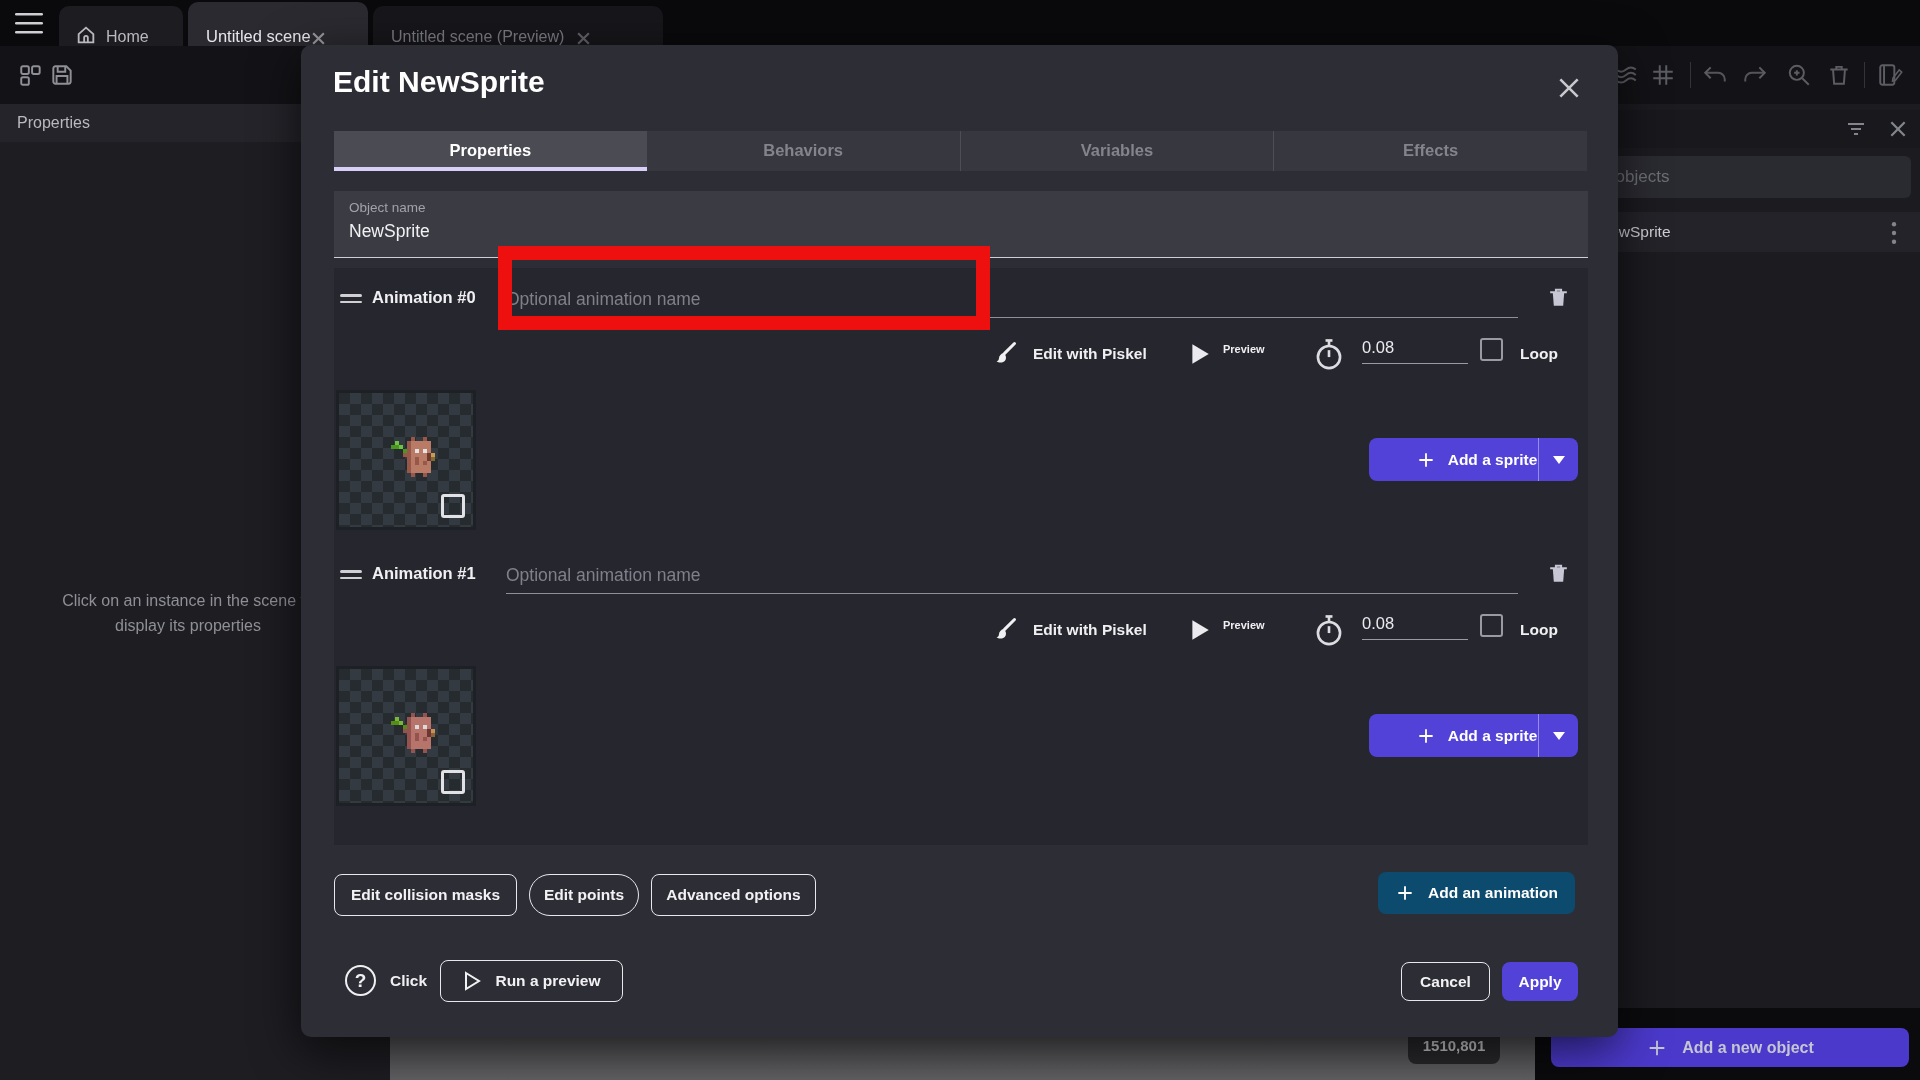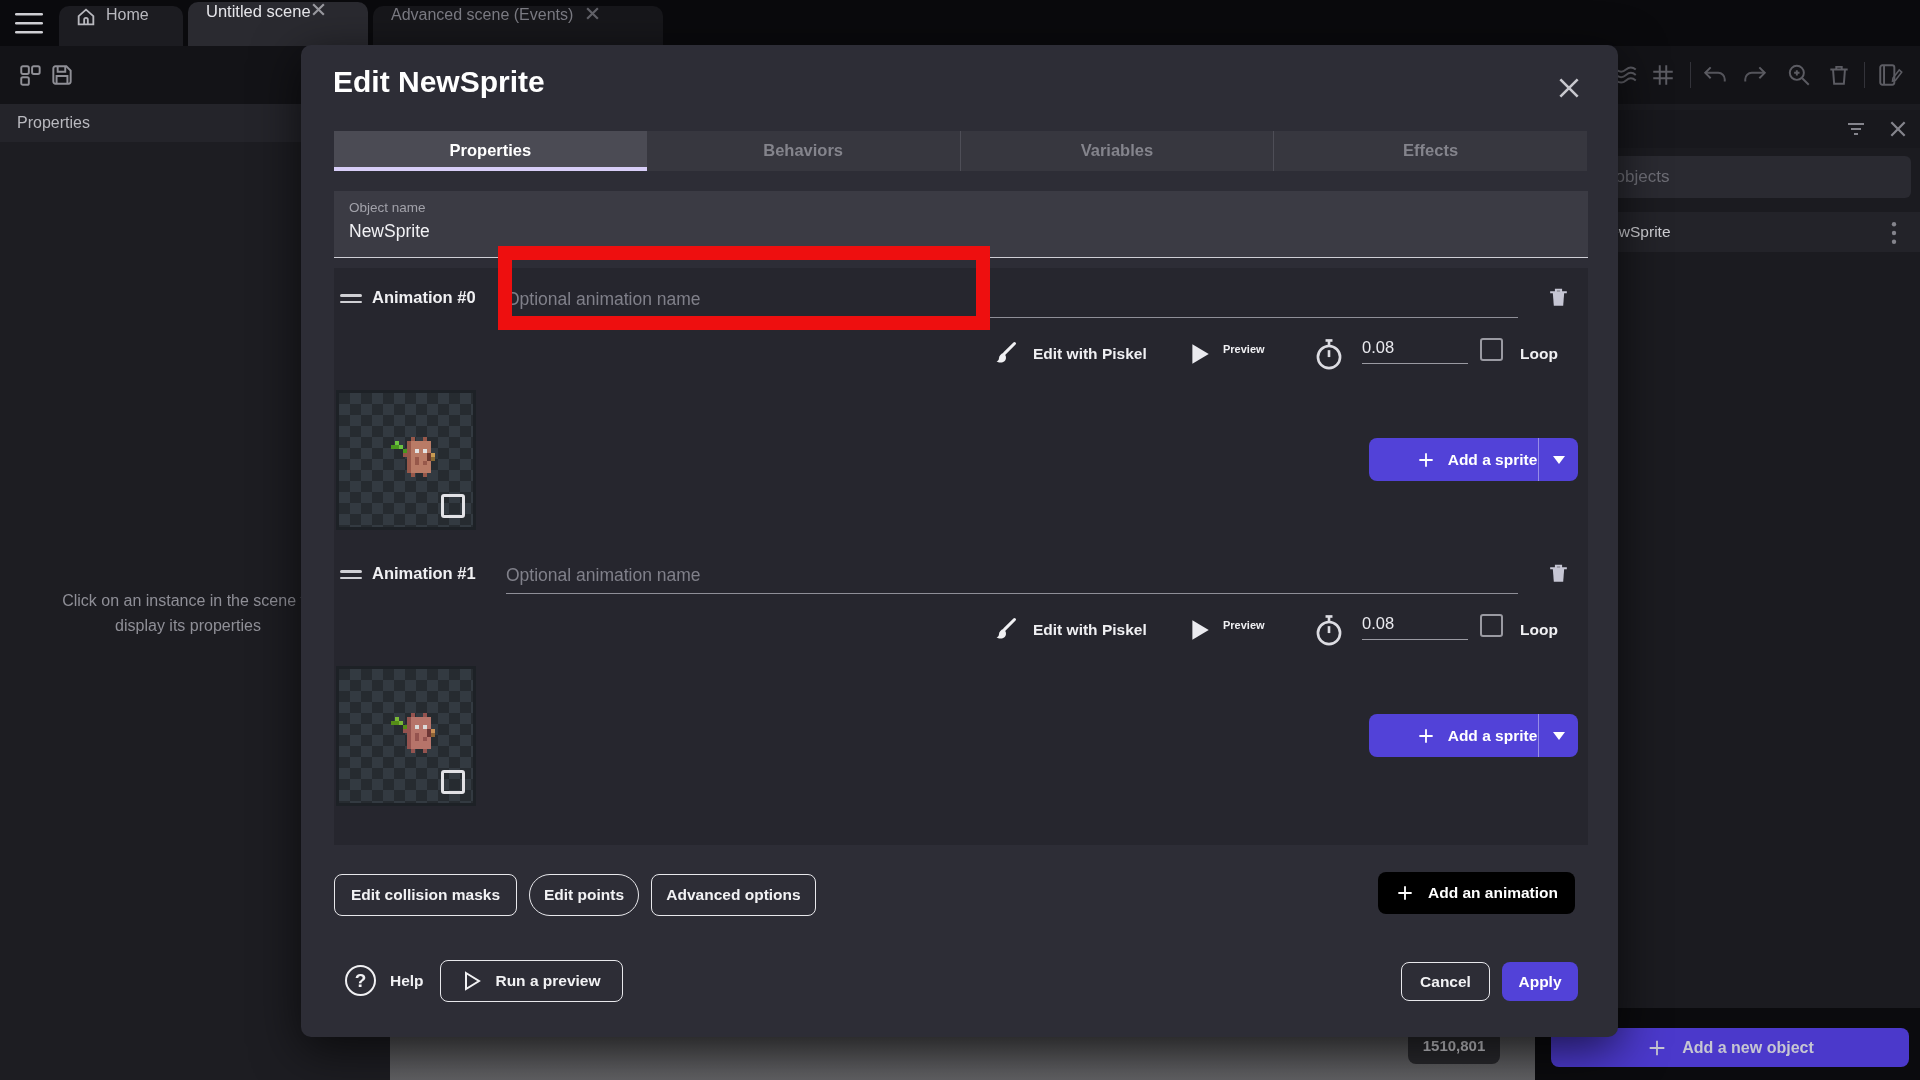--- a/index.html
+++ b/index.html
@@ -2,21 +2,21 @@
 <html><head>
 <meta charset="utf-8">
 <style>
   * { margin:0; padding:0; box-sizing:border-box; }
   html,body { width:1920px; height:1080px; overflow:hidden; background:#0a0a0d;
     font-family:"Liberation Sans", sans-serif; color:#e8e8ec; }
   .abs { position:absolute; }
 
   
   #topbar { position:absolute; left:0; top:0; width:1920px; height:46px; background:#0a0a0d; z-index:1; }
-  .tab { position:absolute; top:6px; height:40px; border-radius:10px 10px 0 0; display:flex; align-items:flex-start; }
+  .tab { position:absolute; top:6px; height:40px; border-radius:10px 10px 0 0; display:flex; align-items:flex-end; }
   #home-tab { left:59px; width:124px; background:#1c1c21; color:#b9b9bf; gap:9px; padding-left:16px; font-size:16px; }
   #tab-scene { left:188px; top:2px; height:44px; width:180px; background:#2a2a30; color:#e6e6ea; font-size:16.5px; padding-left:18px; }
   #tab-events { left:373px; width:290px; background:#17171b; color:#7c7c84; font-size:16px; padding-left:18px; gap:12px; }
   .tab .x { color:#9a9aa0; }
   #tab-events .x { color:#63636a; }
 
   
   #toolbar { position:absolute; left:0; top:46px; width:1920px; height:58px; background:#131317; z-index:1; }
   .tool-ic { position:absolute; top:16px; color:#8f8f96; }
   .tool-ic.dim { color:#5c5c63; }
@@ -96,21 +96,21 @@
   .add-sprite-btn { position:absolute; left:1035px; top:158px; width:209px; height:43px; background:#5242d8;
      border-radius:8px; display:flex; color:#fff; font-weight:bold; font-size:15.5px; }
   .add-sprite-main { flex:1; display:flex; align-items:center; justify-content:center; gap:12px;margin-left:46px; }
   .add-sprite-caret { width:40px; border-left:1px solid rgba(255,255,255,.4); display:flex; align-items:center; justify-content:center; }
 
   .ol-btn { position:absolute; height:42px; border:1.5px solid #e8e8ec; border-radius:8px; background:transparent;
      color:#f2f2f4; font-size:15.5px; font-weight:bold; text-align:center; font-family:inherit; }
   #btn-ecm { left:33px; top:829px; width:183px; }
   #btn-ep  { left:228px; top:829px; width:110px;border-radius:21px; }
   #btn-ao  { left:350px; top:829px; width:165px; }
-  #btn-add-anim { position:absolute; left:1077px; top:827px; width:197px; height:42px; background:#000000; border-radius:8px;
+  #btn-add-anim { position:absolute; left:1077px; top:827px; width:197px; height:42px; background:#0c4a6e; border-radius:8px;
      color:#fff; font-weight:bold; font-size:15.5px; display:flex; align-items:center; justify-content:center; gap:13px; }
 
   #help-circle { position:absolute; left:44px; top:920px; width:31px; height:31px; border:2.5px solid #f0f0f3; border-radius:50%;
      color:#f0f0f3; font-size:19px; font-weight:bold; text-align:center; line-height:27px; }
   #help-lbl { position:absolute; left:89px; top:927px; font-size:15.5px; font-weight:bold; color:#f0f0f3; }
   #btn-run { left:139px; top:915px; width:183px; height:42px; display:flex; align-items:center; justify-content:center; gap:13px; }
   #btn-cancel { left:1100px; top:917px; width:89px; height:39px; }
   #btn-apply { position:absolute; left:1201px; top:917px; width:76px; height:39px; background:#5242d8; border:none;
      border-radius:8px; color:#fff; font-size:15.5px; font-weight:bold; font-family:inherit; }
 
@@ -138,21 +138,21 @@
   </div>
 
   <div class="tab" id="tab-scene">
     <span>Untitled scene</span>
     <svg class="x" width="15" height="15" viewBox="0 0 14 14" stroke="currentColor" stroke-width="2">
         <path d="M2 2 L12 12 M12 2 L2 12"></path>
       </svg>
   </div>
 
   <div class="tab" id="tab-events">
-    <span>Advanced scene (Events)</span>
+    <span>Untitled scene (Preview)</span>
     <svg class="x" width="15" height="15" viewBox="0 0 14 14" stroke="currentColor" stroke-width="2">
         <path d="M2 2 L12 12 M12 2 L2 12"></path>
       </svg>
   </div>
 </div>
 
 <div id="toolbar">
   <svg class="tool-ic" style="left:18px" width="26" height="26" viewBox="0 0 24 24" fill="none" stroke="currentColor" stroke-width="1.8">
     <rect x="3" y="4" width="7" height="7" rx="1.5"></rect>
       <rect x="3" y="14" width="7" height="7" rx="1.5"></rect>
@@ -408,21 +408,21 @@
   <button class="ol-btn" id="btn-ep">Edit points</button>
   <button class="ol-btn" id="btn-ao">Advanced options</button>
   <div id="btn-add-anim">
     <svg width="20" height="20" viewBox="0 0 24 24" stroke="currentColor" stroke-width="2.2" fill="none">
         <path d="M12 4 v16 M4 12 h16"></path>
       </svg>
     <span>Add an animation</span>
   </div>
 
   <div id="help-circle">?</div>
-  <span id="help-lbl">Help</span>
+  <span id="help-lbl">Click</span>
   <div class="ol-btn" id="btn-run">
     <svg width="20" height="22" viewBox="0 0 20 22" fill="none" stroke="currentColor" stroke-width="2">
         <polygon points="4,3 17,11 4,19"></polygon>
       </svg>
     <span>Run a preview</span>
   </div>
   <button class="ol-btn" id="btn-cancel">Cancel</button>
   <button id="btn-apply">Apply</button>
 </div>
 

